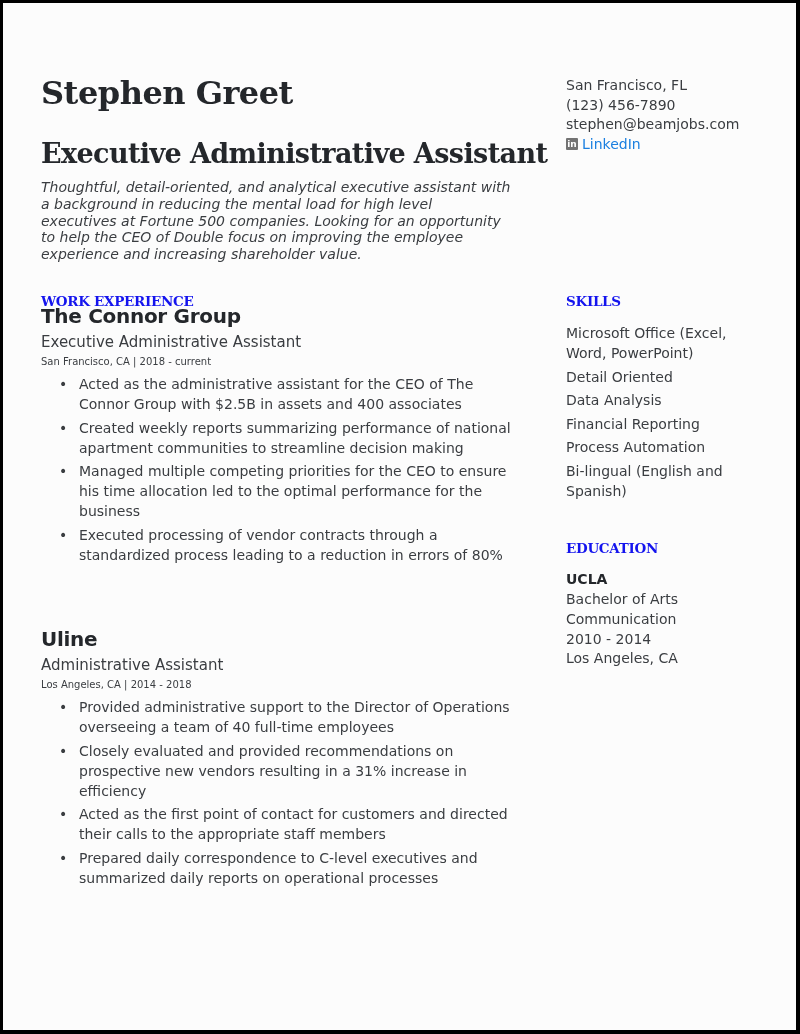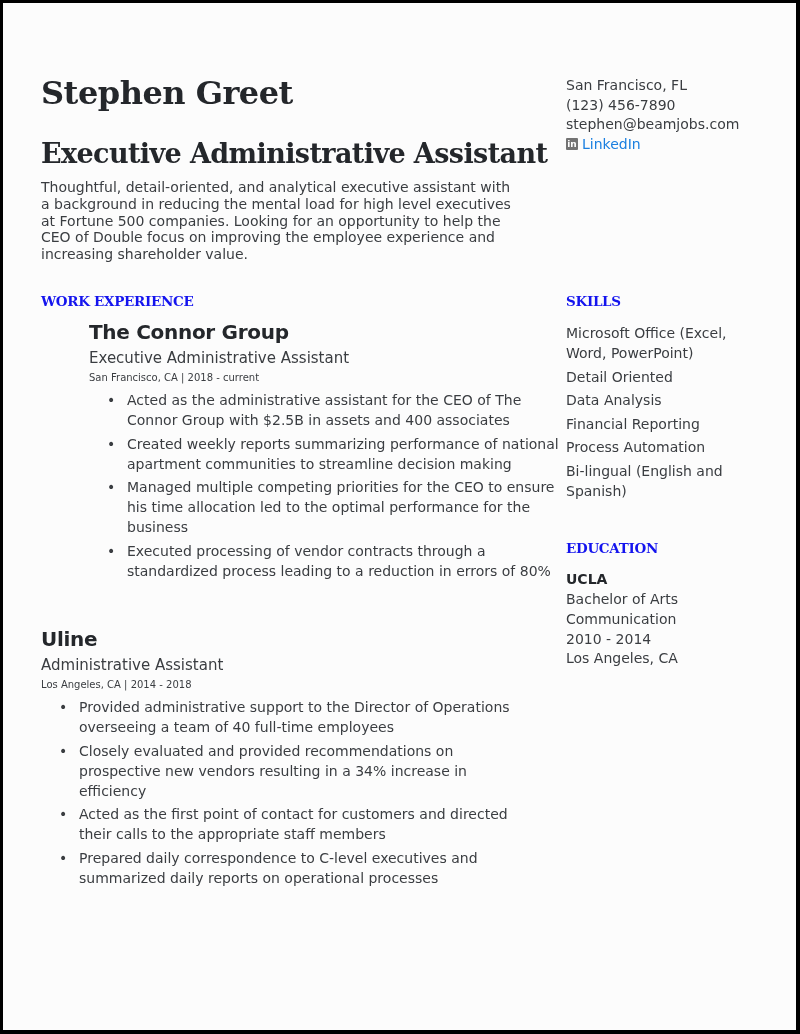--- a/index.html
+++ b/index.html
@@ -25,21 +25,21 @@
     letter-spacing: -0.5px; margin: 0; line-height: 1;
   }
   .title {
     position: absolute; left: 38px; top: 136px;
     font-size: 27px; font-weight: bold; color: #24272b;
     letter-spacing: -0.6px; margin: 0; line-height: 1.1;
   }
   .summary {
     position: absolute; left: 38px; top: 176px;
     width: 470px;
-    font-size: 14px; color: #3a3d41;
+    font-size: 14px; font-style: italic; color: #3a3d41;
     line-height: 16.8px; margin: 0;
   }
   .contact {
     position: absolute; left: 563px; top: 73px;
     font-size: 14px; color: #3a3d41; line-height: 19.5px;
   }
   .contact div { white-space: nowrap; }
   .linkedin { color: #1a7fe0; display: flex; align-items: center; gap: 4px; cursor: pointer; }
   .li-icon {
     display: inline-block; width: 12px; height: 12px; background: #737373;
@@ -85,39 +85,39 @@
     <div>(123) 456-7890</div>
     <div>stephen@beamjobs.com</div>
     <div class="linkedin">
       <span class="li-icon sans">in</span>
       <span>LinkedIn</span>
     </div>
   </div>
 
   <h3 class="section-heading serif" style="left:38px; top:290px;">WORK EXPERIENCE</h3>
 
-  <div class="job sans" style="top:316px;margin-left:48px;">
+  <div class="job sans" style="top:300px;">
     <h4 class="company">The Connor Group</h4>
     <div class="role">Executive Administrative Assistant</div>
     <div class="meta">San Francisco, CA | 2018 - current</div>
     <ul class="bullets">
       <li>Acted as the administrative assistant for the CEO of The Connor Group with $2.5B in assets and 400 associates</li>
       <li>Created weekly reports summarizing performance of national apartment communities to streamline decision making</li>
       <li>Managed multiple competing priorities for the CEO to ensure his time allocation led to the optimal performance for the business</li>
       <li>Executed processing of vendor contracts through a standardized process leading to a reduction in errors of 80%</li>
     </ul>
   </div>
 
   <div class="job sans" style="top:623px;">
     <h4 class="company">Uline</h4>
     <div class="role">Administrative Assistant</div>
     <div class="meta">Los Angeles, CA | 2014 - 2018</div>
     <ul class="bullets">
       <li>Provided administrative support to the Director of Operations overseeing a team of 40 full-time employees</li>
-      <li>Closely evaluated and provided recommendations on prospective new vendors resulting in a 34% increase in efficiency</li>
+      <li>Closely evaluated and provided recommendations on prospective new vendors resulting in a 31% increase in efficiency</li>
       <li>Acted as the first point of contact for customers and directed their calls to the appropriate staff members</li>
       <li>Prepared daily correspondence to C-level executives and summarized daily reports on operational processes</li>
     </ul>
   </div>
 
   <h3 class="section-heading serif" style="left:563px; top:290px;">SKILLS</h3>
   <div class="skills sans">
     <div>Microsoft Office (Excel, Word, PowerPoint)</div>
     <div>Detail Oriented</div>
     <div>Data Analysis</div>

